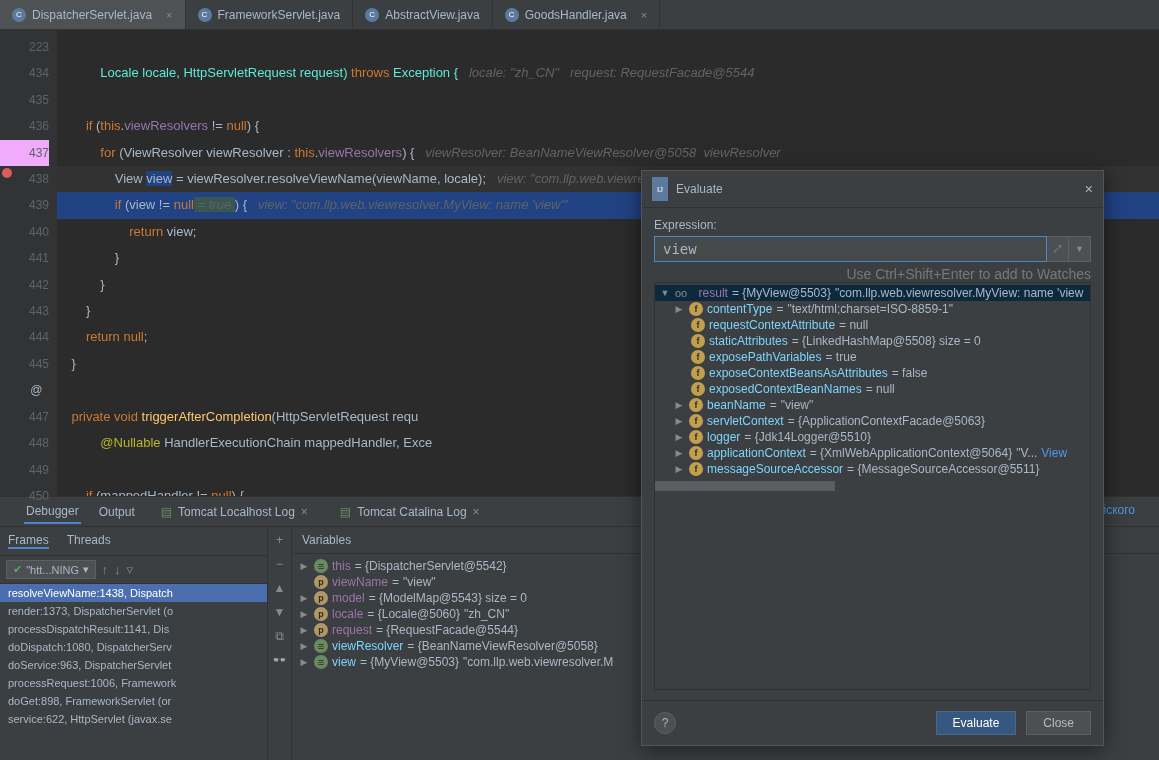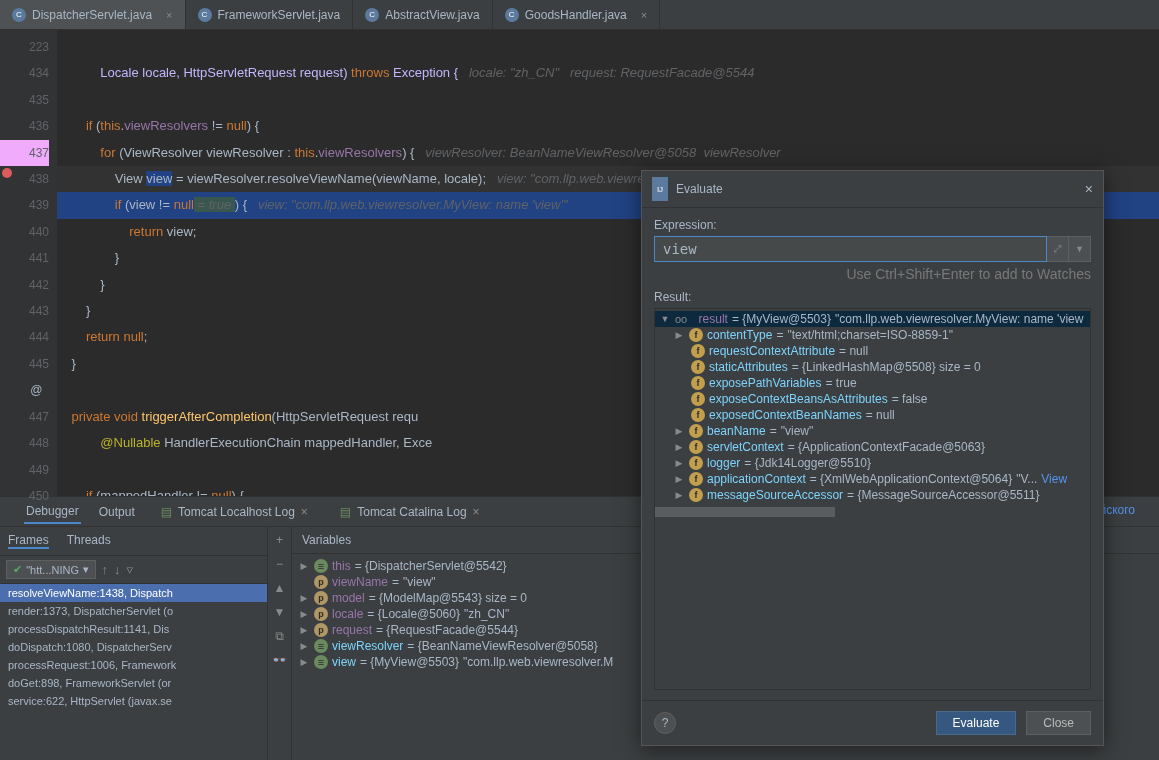--- a/index.html
+++ b/index.html
@@ -6,21 +6,21 @@
 body { background:#2b2b2b; color:#a9b7c6; font-size:12px; overflow:hidden; width:1159px; height:760px; }
 .tabs { display:flex; background:#3c3f41; height:30px; border-bottom:1px solid #323232; }
 .tab { display:flex; align-items:center; padding:0 12px; gap:6px; border-right:1px solid #323232; cursor:pointer; }
 .tab.active { background:#4e5254; }
 .tab-icon { width:14px; height:14px; border-radius:50%; background:#5c7a9e; display:inline-flex; align-items:center; justify-content:center; font-size:8px; color:#fff; }
 .tab-close { color:#8a8a8a; font-size:11px; margin-left:8px; }
 .editor { display:flex; height:466px; background:#2b2b2b; position:relative; }
 .gutter { width:57px; background:#313335; color:#606366; text-align:right; padding-right:8px; font-family:Consolas,monospace; font-size:12px; line-height:26.4px; padding-top:4px; }
 .code { flex:1; font-family:Consolas,monospace; font-size:13px; line-height:26.4px; padding-top:4px; white-space:pre; overflow:hidden; }
 .code .kw { color:#cc7832; }
-.code .id { color:#c4b5fd; }
+.code .id { color:#5eead4; }
 .code .fn { color:#ffc66d; }
 .code .field { color:#9876aa; }
 .code .ann { color:#bbb529; }
 .code .hint { color:#606366; font-style:italic; }
 .code .hl-line { background:#214283; display:inline-block; width:100%; }
 .code .cur-line { background:#323232; display:inline-block; width:100%; }
 .bp { position:absolute; left:2px; width:10px; height:10px; border-radius:50%; background:#db5c5c; }
 .debug-panel { height:264px; background:#3c3f41; border-top:1px solid #323232; display:flex; flex-direction:column; }
 .dbg-tabs { display:flex; align-items:center; height:30px; padding:0 24px; gap:16px; border-bottom:1px solid #323232; }
 .dbg-tab { padding:4px 2px; cursor:pointer; }
@@ -181,20 +181,21 @@
           </div>
         <span class="tool-ico">↑</span>
         <span class="tool-ico">↓</span>
         <span class="tool-ico">▿</span>
       </div>
       <div class="frame-list">
         <div class="frame-item sel">resolveViewName:1438, Dispatch</div>
         <div class="frame-item dim">render:1373, DispatcherServlet (o</div>
         <div class="frame-item dim">processDispatchResult:1141, Dis</div>
         <div class="frame-item dim">doDispatch:1080, DispatcherServ</div>
+        <div class="frame-item dim">doService:963, DispatcherServlet</div>
         <div class="frame-item dim">processRequest:1006, Framework</div>
         <div class="frame-item dim">doGet:898, FrameworkServlet (or</div>
         <div class="frame-item dim">service:622, HttpServlet (javax.se</div>
       </div>
     </div>
     <div class="vars-col">
       <div class="vars-icons">
         <span>+</span>
         <span>−</span>
         <span>▲</span>
@@ -263,21 +264,20 @@
     <span class="eval-close">×</span>
   </div>
   <div class="eval-body">
     <div class="eval-lbl">Expression:</div>
     <div class="eval-input-row">
       <input class="eval-input" value="view" style="">
       <div class="eval-expand">⤢</div>
       <div class="eval-dd">▼</div>
     </div>
     <div class="eval-hint">Use Ctrl+Shift+Enter to add to Watches</div>
-    <div class="eval-res-lbl">Result:</div>
     <div class="eval-tree">
       <div class="tree-row sel"><span class="arrow">▼</span><span style="color:#8a8a8a;font-size:11px;">oo</span>&nbsp;<span class="vn">result</span><span class="vv"> = {MyView@5503} </span><span class="vv str">"com.llp.web.viewresolver.MyView: name 'view</span></div>
       <div class="tree-row indent1">
           <span class="arrow">▶</span>
           <span class="badge f">f</span>
           <span class="vn red">contentType</span>
           <span class="vv"> = </span>
           <span class="vv str">"text/html;charset=ISO-8859-1"</span>
         </div>
       <div class="tree-row indent2">

